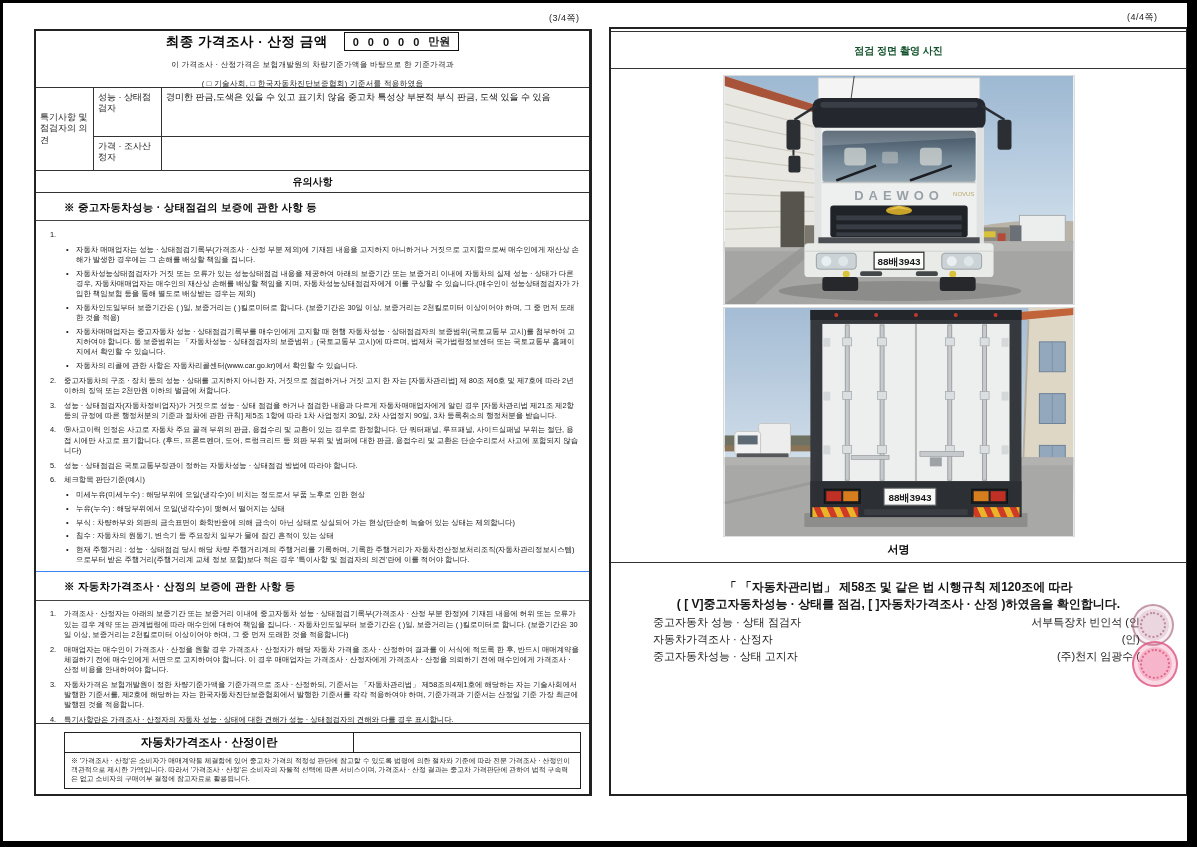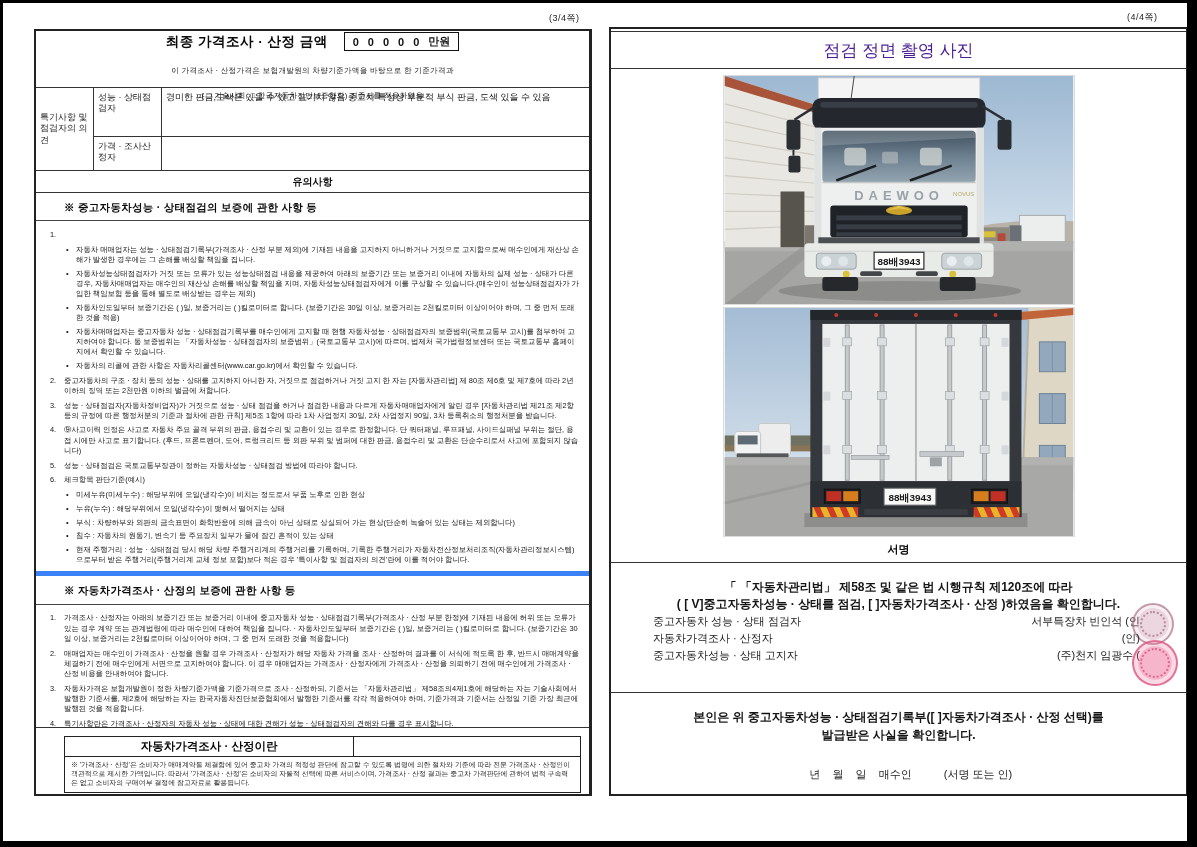--- a/index.html
+++ b/index.html
@@ -17,34 +17,34 @@
   .page-l{
     position:absolute;left:31px;top:26px;width:558px;height:767px;box-sizing:border-box;
     border:2px solid #222;border-right:3px solid #222;display:flex;flex-direction:column;background:#fff;
   }
   .price-head{height:57px;box-sizing:border-box;border-bottom:1px solid #333;text-align:center;padding-top:1px;}
   .ph-row{display:flex;justify-content:center;align-items:center;gap:16px;}
   .ph-title{font-weight:bold;font-size:13.5px;letter-spacing:0.5px;color:#0a0a0a;}
   .digit-box{display:inline-flex;align-items:center;gap:9px;border:1.6px solid #111;padding:1px 8px;font-size:11px;}
   .digit-box .d{font-weight:bold;}
   .digit-box .du{font-weight:bold;font-size:11px;}
-  .ph-sub{font-size:7.6px;color:#222;margin-top:15px;letter-spacing:0.3px;}
+  .ph-sub{font-size:7.6px;color:#222;margin-top:9px;letter-spacing:0.3px;}
   .notes-grid{display:grid;grid-template-columns:58px 68px 1fr;grid-template-rows:49px 33px;box-sizing:border-box;}
   .notes-grid>div{box-sizing:border-box;padding:4px 4px;font-size:9px;line-height:1.25;}
   .ng-label{grid-row:1/3;border-right:1px solid #333;display:flex;align-items:center;color:#222;}
   .ng-attr{border-right:1px solid #333;color:#222;font-size:9.5px;}
   .a1{border-bottom:1px solid #333;}
   .v1{border-bottom:1px solid #333;font-size:10.5px;line-height:1.35;color:#0d0d0d;}
   .v2{font-size:10.5px;}
   .notice-bar{height:30px;line-height:21px;box-sizing:border-box;border-top:1px solid #333;border-bottom:1px solid #333;
     text-align:center;font-weight:bold;font-size:10px;color:#0a0a0a;}
   .fine{flex:1;display:flex;flex-direction:column;font-size:7.4px;line-height:1.38;color:#131313;}
   .sec-bar{box-sizing:border-box;border-bottom:1px solid #444;font-weight:bold;font-size:10.5px;
     padding:7px 0 6px 28px;color:#0a0a0a;letter-spacing:0.3px;}
-  .sec-bar.second{border-top:5px solid #3b82f6;}
+  .sec-bar.second{border-top:1px solid #3b82f6;}
   .list{padding:4px 10px 0 14px;overflow:hidden;box-sizing:border-box;}
   .list1{height:350px;}
   .list2{height:122px;}
   .li{display:flex;margin:4.5px 0;}
   .li .n{flex:0 0 14px;}
   .li .t{flex:1;}
   .lb{display:flex;margin:3.5px 0 3.5px 16px;}
   .lb .b{flex:0 0 10px;}
   .lb .t{flex:1;}
   .bottom-strip{margin-top:auto;box-sizing:border-box;border-top:1px solid #333;height:77px;padding:8px 8px 0 28px;}
@@ -53,22 +53,22 @@
   .ib-title{width:56%;border-right:1px solid #222;text-align:center;font-weight:bold;font-size:11.5px;line-height:18px;color:#0a0a0a;}
   .ib-void{flex:1;}
   .ib-body{padding:3px 6px 4px 6px;font-size:6.9px;line-height:1.34;color:#1a1a1a;}
 
   
   .page-r{
     position:absolute;left:606px;top:24px;width:579px;height:769px;box-sizing:border-box;
     border:2px solid #222;display:flex;flex-direction:column;background:#fff;
   }
   .rp-topline{height:2px;border-bottom:1px solid #333;}
-  .rp-title{height:37px;line-height:37px;box-sizing:border-box;text-align:center;font-weight:normal;font-size:17px;
-    border-bottom:1px solid #333;color:#4c1d95;}
+  .rp-title{height:37px;line-height:37px;box-sizing:border-box;text-align:center;font-weight:bold;font-size:10px;
+    border-bottom:1px solid #333;color:#14532d;}
   .photos{height:467px;box-sizing:border-box;display:flex;flex-direction:column;align-items:center;padding-top:7px;gap:4px;}
   svg.photo{display:block;outline:1px solid #dcdcdc;}
   .sign-bar{height:27px;line-height:26px;box-sizing:border-box;border-bottom:1px solid #333;
     text-align:center;font-weight:bold;font-size:11px;color:#0a0a0a;}
   .sign-block{height:152px;box-sizing:border-box;padding-top:16px;}
   .stmt{text-align:center;font-weight:bold;font-size:12px;line-height:1.45;color:#141414;}
   .sdate{text-align:center;font-size:11px;margin-top:7px;color:#222;}
   .srow{position:relative;display:flex;justify-content:space-between;align-items:center;
     padding:0 46px 0 42px;font-size:11px;height:17px;color:#222;}
   .stamp{position:absolute;border-radius:50%;pointer-events:none;}
@@ -418,21 +418,14 @@
         <span class="srole">자동차가격조사 · 산정자</span>
         <span class="sname">(인)</span>
       </div>
       <div class="srow">
         <span class="srole">중고자동차성능 · 상태 고지자</span>
         <span class="sname">(주)천지 임광수 (</span>
         <span class="stamp stamp2"></span>
       </div>
     </div>
 
-    <div class="confirm-block">
-      <div class="cl">본인은 위 중고자동차성능 · 상태점검기록부([   ]자동차가격조사 · 산정 선택)를</div>
-      <div class="cl">발급받은 사실을 확인합니다.</div>
-      <div class="buyer">
-        <span>년    월    일    매수인</span><span class="bs">(서명 또는 인)</span>
-      </div>
-    </div>
   </div>
 </div>
 
 </body></html>

